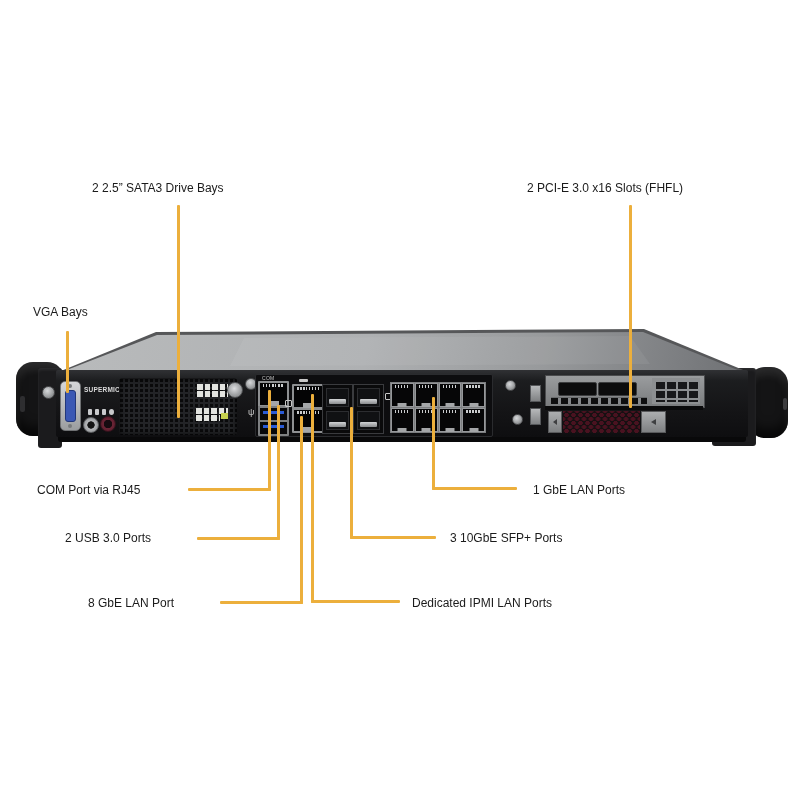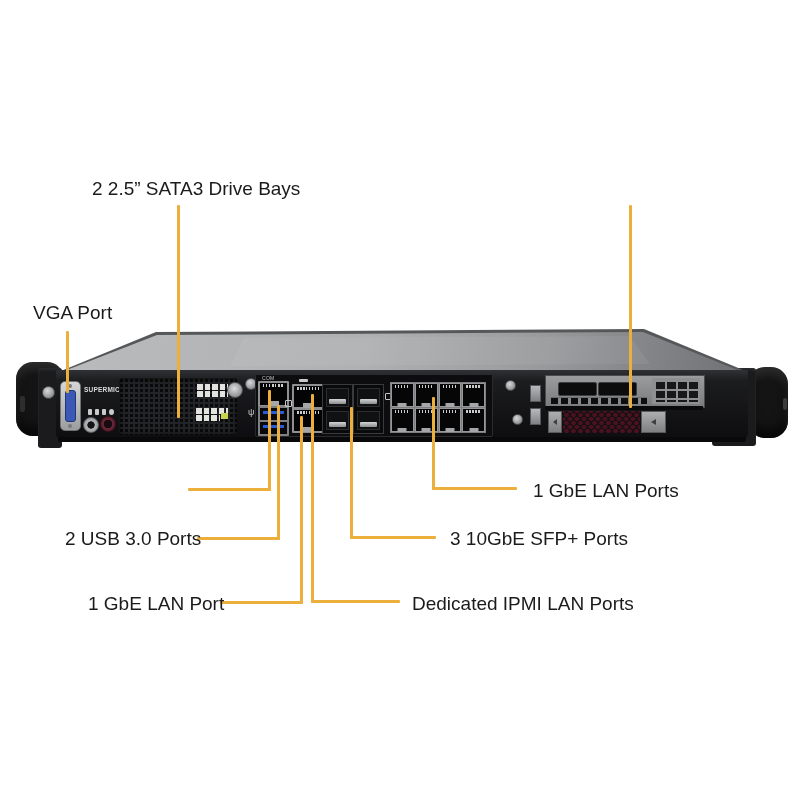--- a/index.html
+++ b/index.html
@@ -1,20 +1,20 @@
 <!DOCTYPE html>
 <html><head>
 <meta charset="utf-8">
 <style>
   html,body{margin:0;padding:0;}
   body{background:#ffffff;font-family:"Liberation Sans", sans-serif;}
   #stage{position:relative;width:800px;height:800px;background:#ffffff;overflow:hidden;}
 
   
-  .lbl{position:absolute;font-size:19px;line-height:19px;color:#1b1b1b;white-space:nowrap;}
+  .lbl{position:absolute;font-size:12px;line-height:19px;color:#1b1b1b;white-space:nowrap;}
 
   
   .cl{position:absolute;background:#ECAF3C;border-radius:1px;}
 
   
   .lid-outer{position:absolute;left:56px;top:327px;width:692px;height:47px;
     background:#565759;
     -webkit-clip-path:polygon(0px 46px,100px 5px,588px 2px,692px 45px);
     clip-path:polygon(0px 46px,100px 5px,588px 2px,692px 45px);}
   .lid-inner{position:absolute;left:0;top:0;right:0;bottom:0;
@@ -225,20 +225,22 @@
   <div class="cl" style="left:311px;top:394px;width:3px;height:209px;"></div>
   <div class="cl" style="left:311px;top:600px;width:89px;height:3px;"></div>
 
   <div class="cl" style="left:350px;top:407px;width:3px;height:132px;"></div>
   <div class="cl" style="left:350px;top:536px;width:86px;height:3px;"></div>
 
   <div class="cl" style="left:432px;top:397px;width:3px;height:93px;"></div>
   <div class="cl" style="left:432px;top:487px;width:85px;height:3px;"></div>
 
   <div class="lbl" style="left:92px;top:179px;">2 2.5” SATA3 Drive Bays</div>
-  <div class="lbl" style="left:33px;top:303px;">VGA Port</div>
+  <div class="lbl" style="left:527px;top:179px;">2 PCI-E 3.0 x16 Slots (FHFL)</div>
+  <div class="lbl" style="left:33px;top:303px;">VGA Bays</div>
+  <div class="lbl" style="left:37px;top:481px;">COM Port via RJ45</div>
   <div class="lbl" style="left:65px;top:529px;">2 USB 3.0 Ports</div>
-  <div class="lbl" style="left:88px;top:594px;">1 GbE LAN Port</div>
+  <div class="lbl" style="left:88px;top:594px;">8 GbE LAN Port</div>
   <div class="lbl" style="left:533px;top:481px;">1 GbE LAN Ports</div>
   <div class="lbl" style="left:450px;top:529px;">3 10GbE SFP+ Ports</div>
   <div class="lbl" style="left:412px;top:594px;">Dedicated IPMI LAN Ports</div>
 
 </div>
 
 </body></html>

